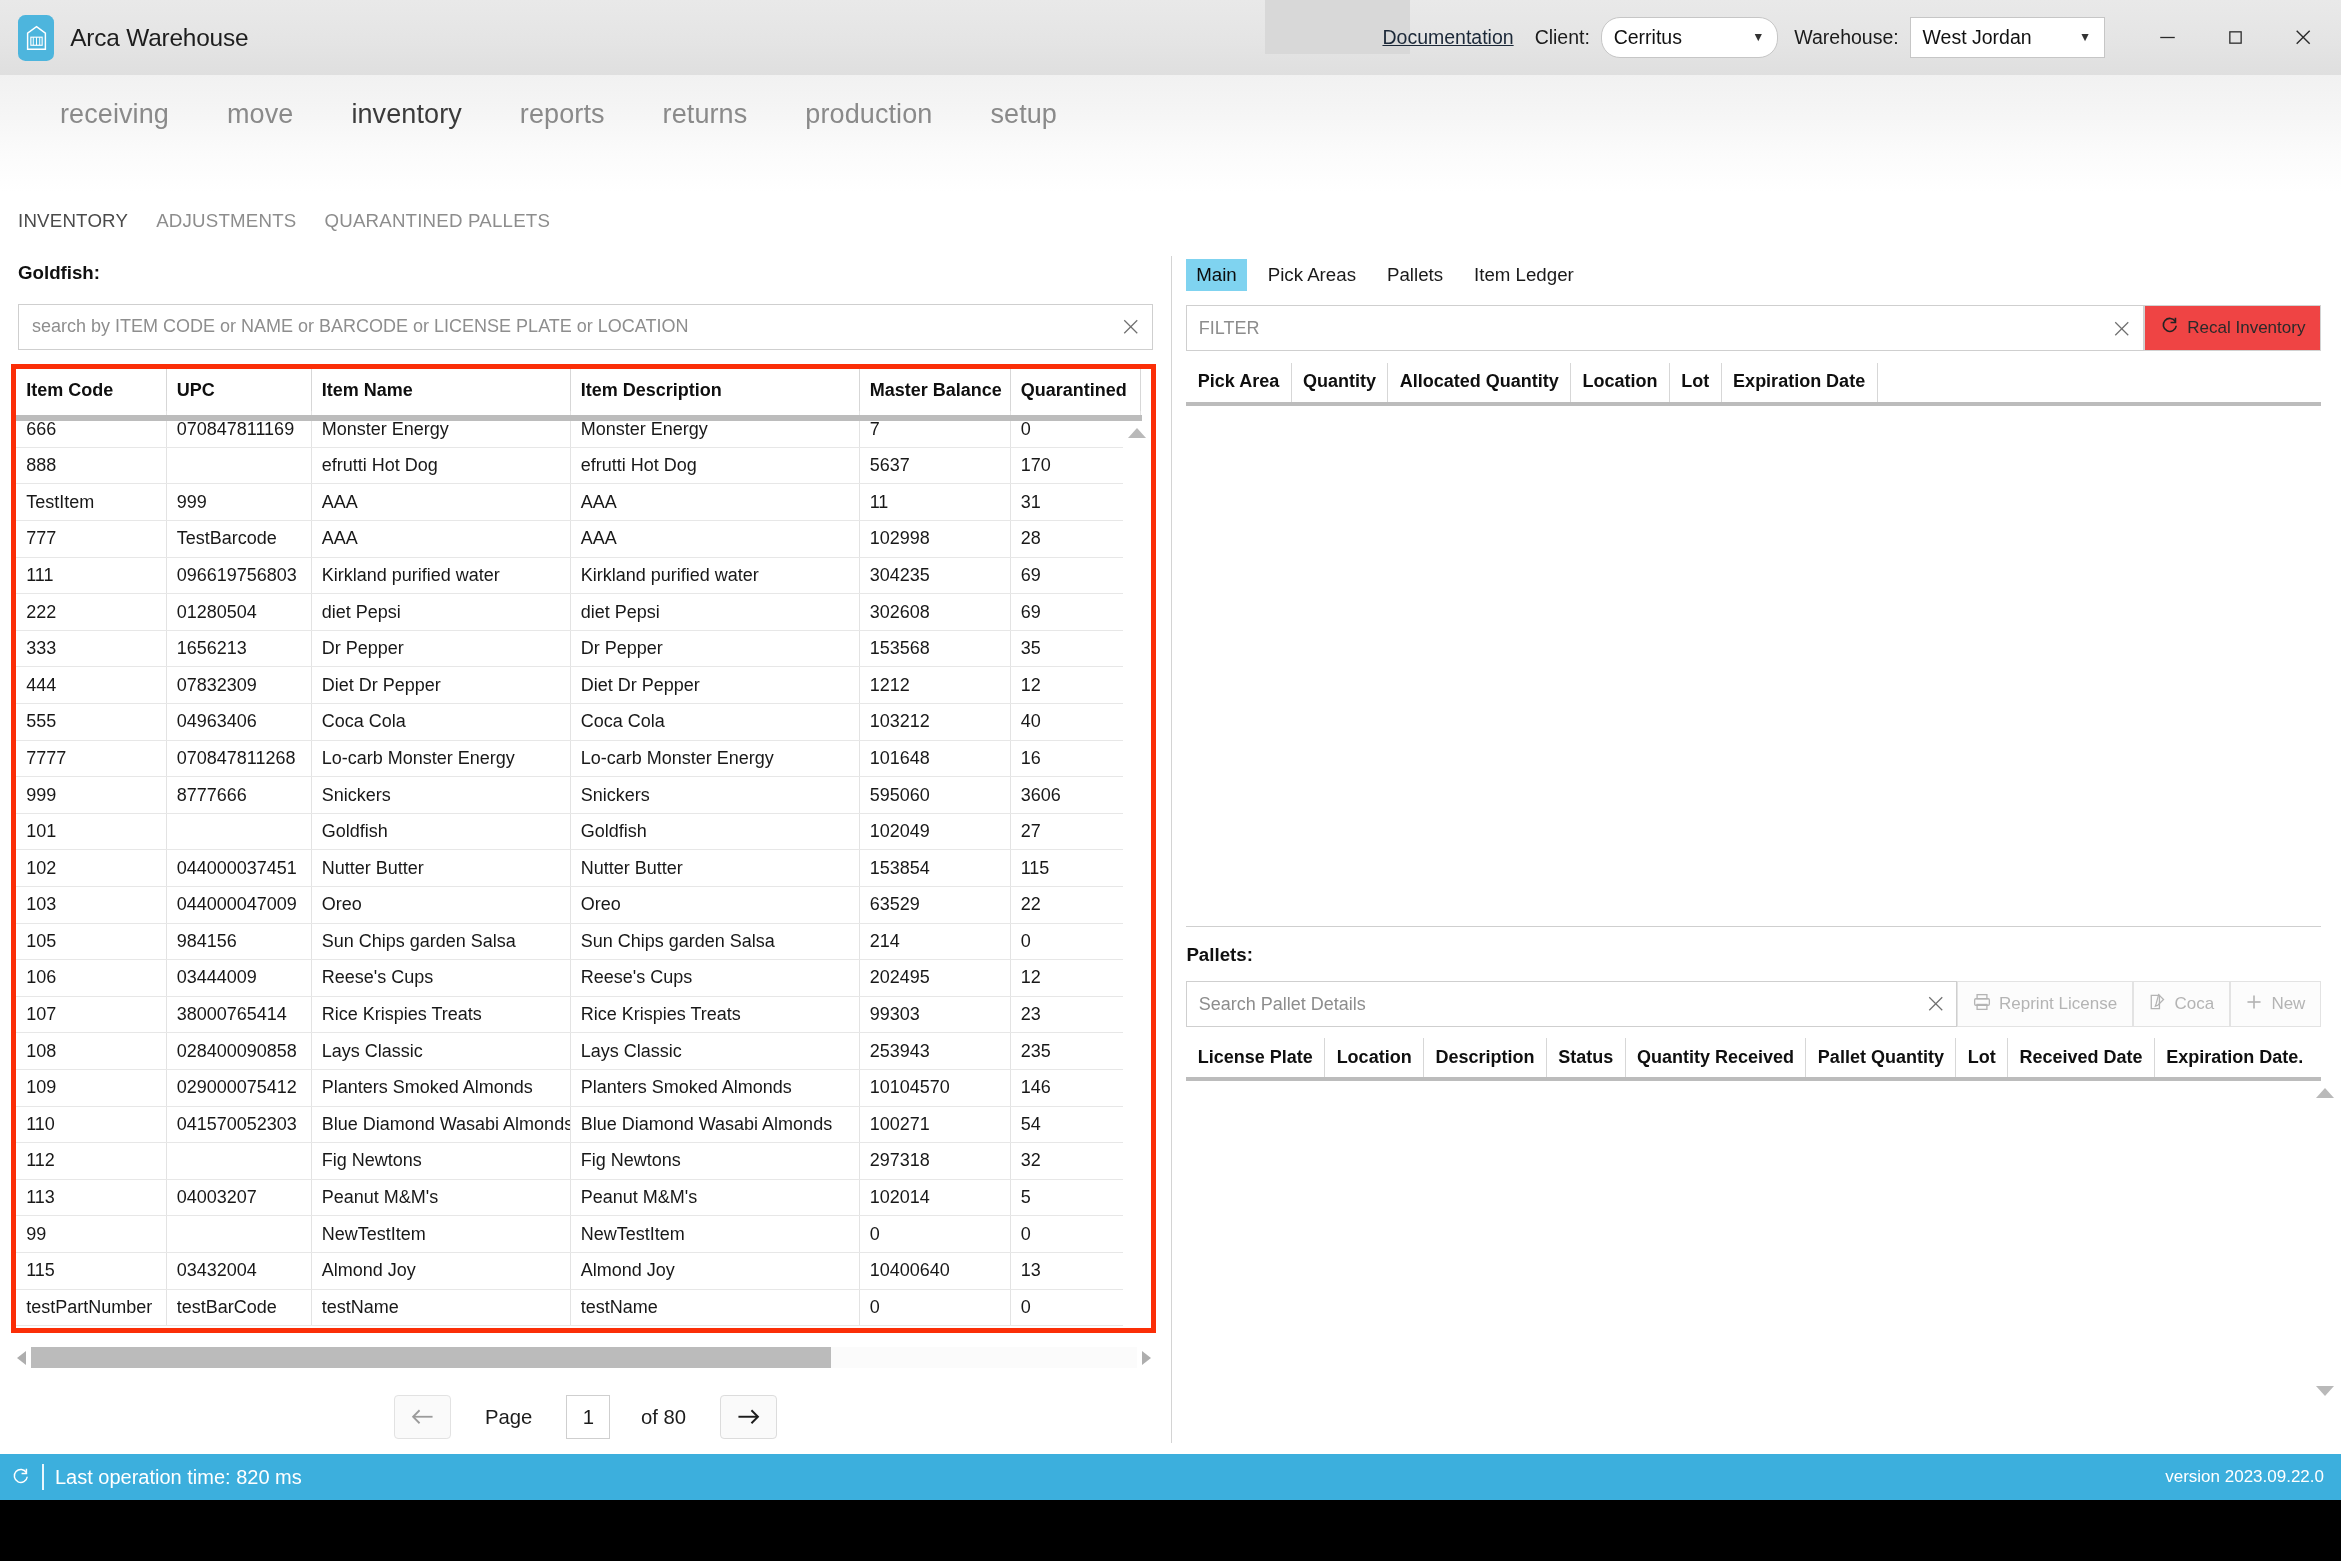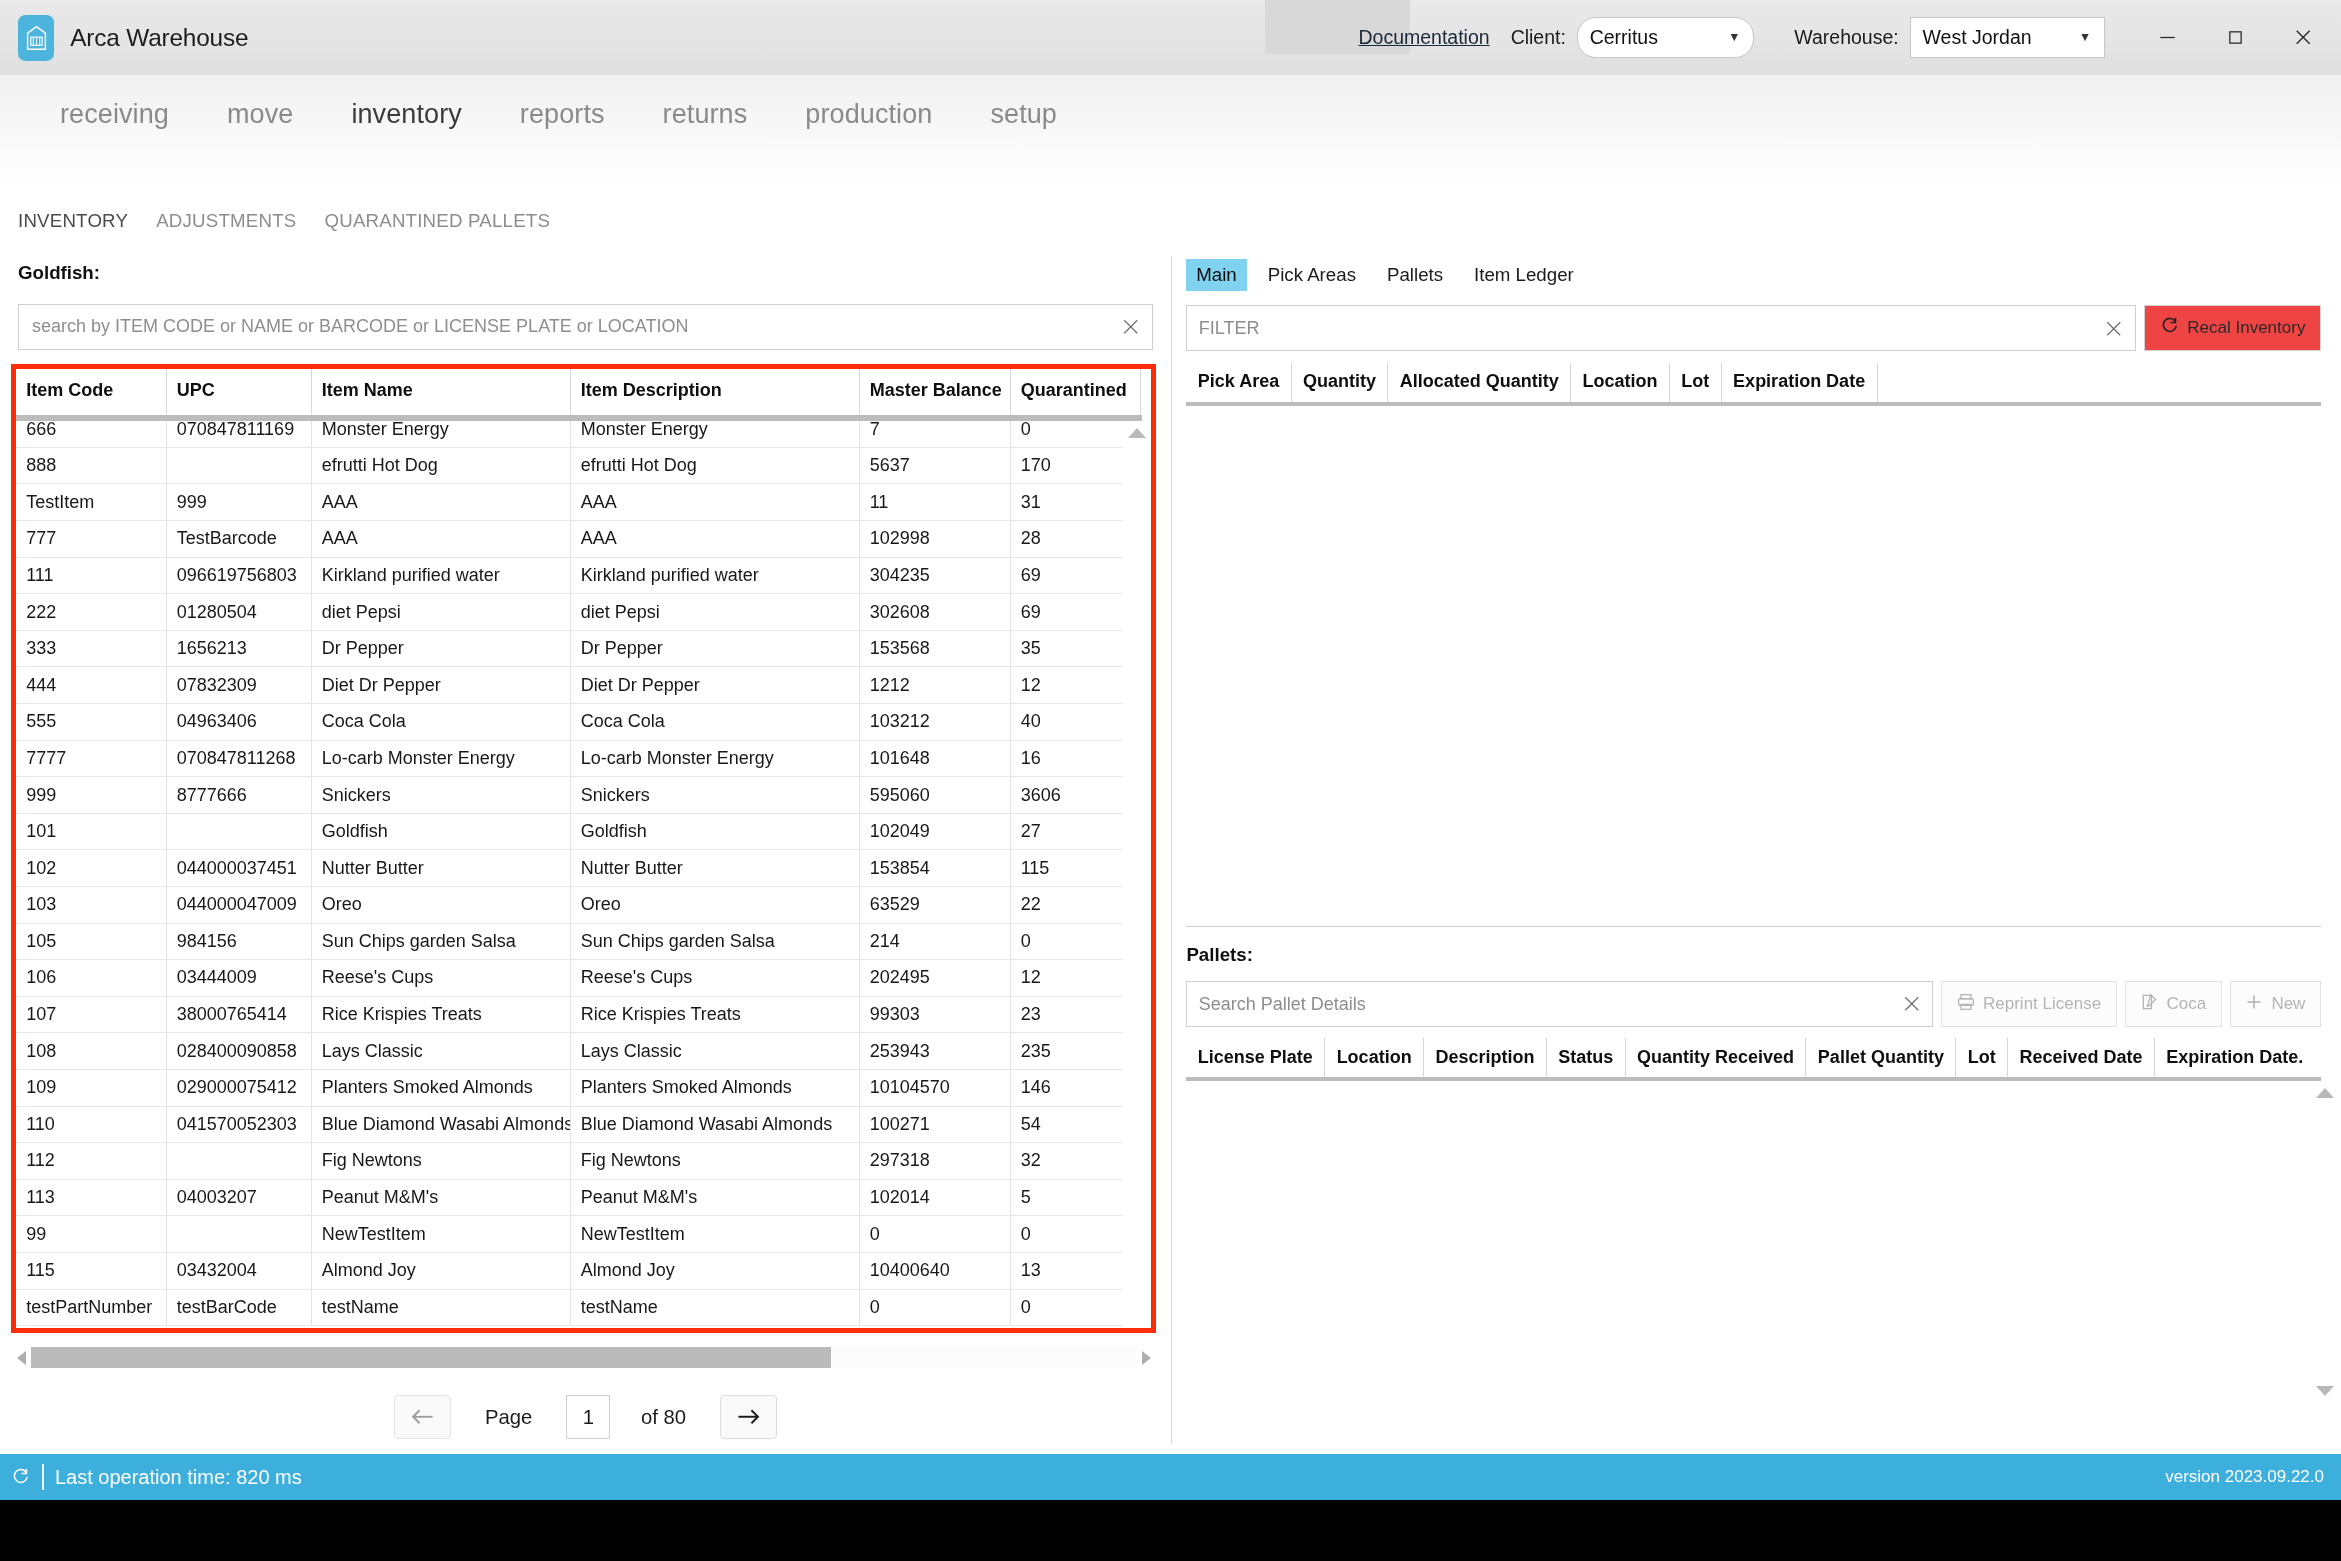--- a/index.html
+++ b/index.html
@@ -69,21 +69,21 @@
     font-size: 19.5px; color: #111;
     cursor: pointer;
   }
   .combo .val { white-space: nowrap; }
   .combo .caret {
     margin-left: auto;
     padding: 0 13px 0 16.3px;
     font-size: 12.2px; color: #333;
     line-height: 1;
   }
-  .combo-client { width: 177px; margin-right: 40px; border-radius: 19px; }
+  .combo-client { width: 177px; margin-right: 16px; border-radius: 19px; }
   .combo-wh { width: 195px; margin-right: 28px; }
   .wincontrols { display: flex; align-items: center; height: 75px; }
   .winbtn {
     width: 68px; height: 49px;
     display: flex; align-items: center; justify-content: center;
     color: #2b2b2b;
     cursor: pointer;
   }
   .winbtn svg { display: block; }
 
@@ -311,21 +311,20 @@
   }
   .rtab.active { background: #7fd3f0; color: #0c0c0c; }
 
   .r-label {
     font-size: 18.7px; font-weight: bold; color: #101010;
     padding: 18px 0 0 14.6px;
   }
   .filterrow {
     display: flex; align-items: flex-end;
     margin: 14.6px 21px 0 14.6px;
-    gap: 8px;
   }
   .filterbox {
     flex: 1;
     border: 0.8px solid #cfcfcf;
     background: #fff;
     display: flex; align-items: center;
     height: 46px;
   }
   .filterbox input {
     flex: 1; border: none; outline: none;

